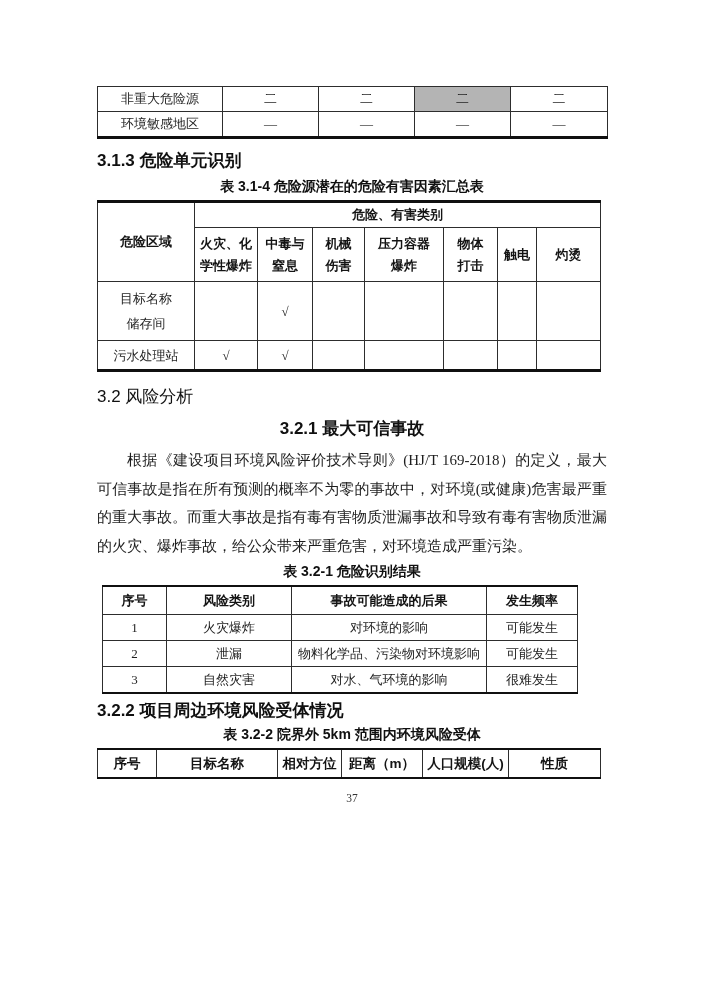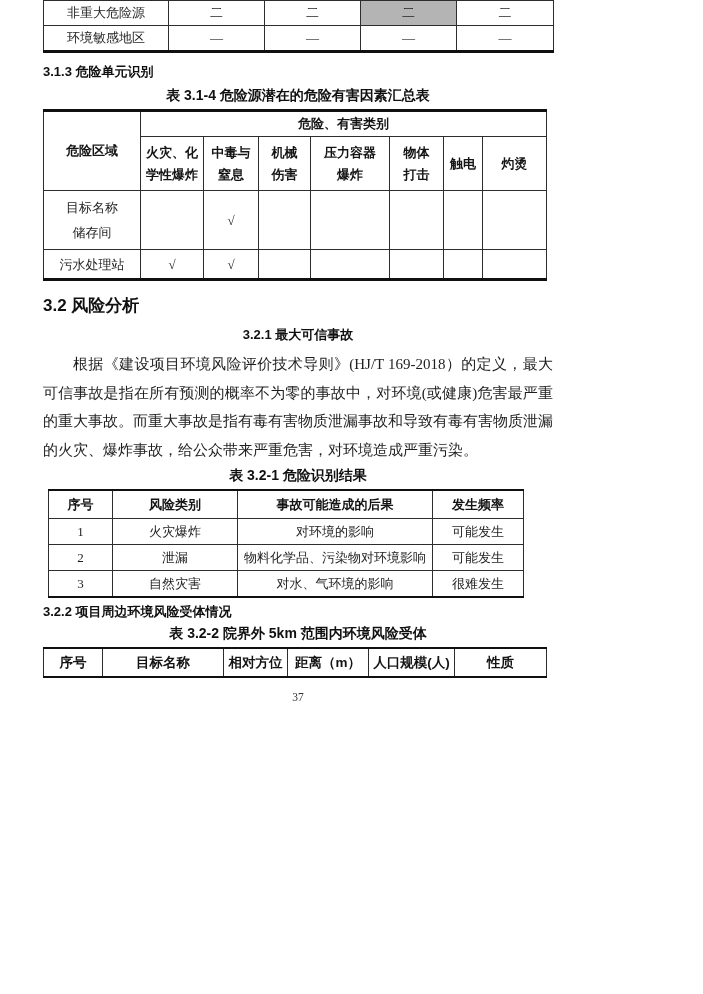--- a/index.html
+++ b/index.html
@@ -11,21 +11,22 @@
     color: #1e1e1e;
   }
   .page {
     width: 703px; height: 994px;
     background: #ffffff;
     position: relative;
     box-sizing: border-box;
   }
   .content {
     width: 510px;
-    margin-left: 43px;
+    margin-left: 97px;
+    padding-top: 86px;
   }
 
   
   table { border-collapse: collapse; table-layout: fixed; }
   td, th {
     border: 1px solid #2d2d2d;
     text-align: center;
     vertical-align: middle;
     padding: 1px 2px;
     overflow: hidden;
@@ -56,26 +57,26 @@
   .t321 th { font-size: 13px; height: 25px; }
   .t321 td { font-size: 13px; height: 23px; }
 
   
   .t322 { width: 503px; border-top: 2px solid #101010; border-bottom: 2px solid #101010; }
   .t322 th { font-size: 13.5px; height: 25px; }
 
   
   .h-sub {
     font-family: "Liberation Sans", "DejaVu Sans", sans-serif;
-    font-weight: 700; font-size: 13px; color: #101010;
+    font-weight: 700; font-size: 17px; color: #101010;
     margin: 10px 0 6px 0;
   }
   .h-main {
     font-family: "Liberation Sans", "DejaVu Sans", sans-serif;
-    font-weight: 700; font-size: 17px; color: #101010;
+    font-weight: 400; font-size: 17px; color: #101010;
     margin: 13px 0 9px 0;
   }
   .h-321 { margin: 0 0 6px 0; text-align: center; }
   .h-322 { margin: 5px 0 4px 0; }
 
   .tbl-title {
     font-family: "Liberation Sans", "DejaVu Sans", sans-serif;
     font-weight: 700; font-size: 14px; color: #101010;
     text-align: center;
     margin: 3px 0 4px 0;

